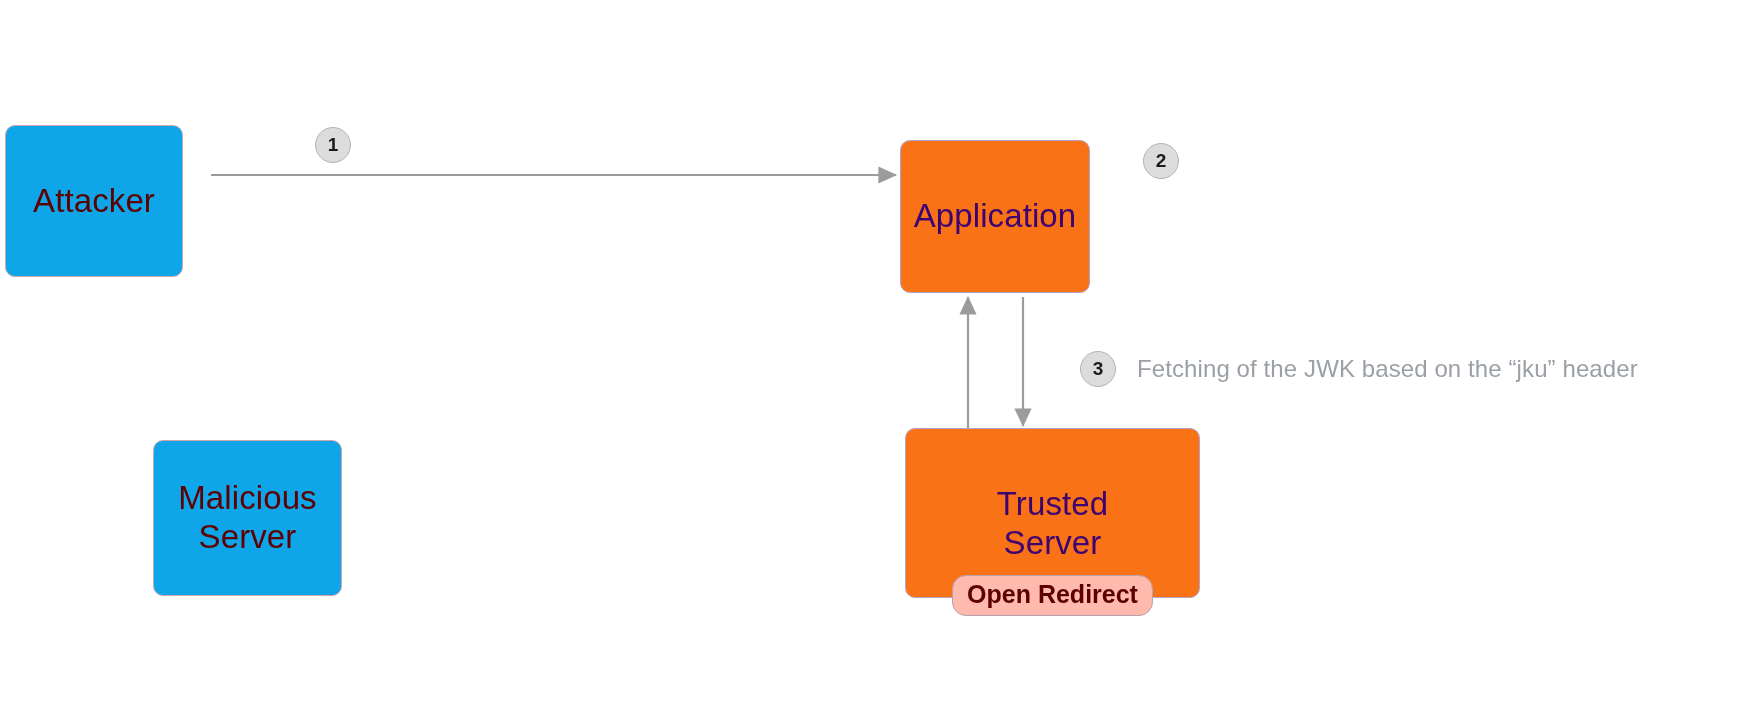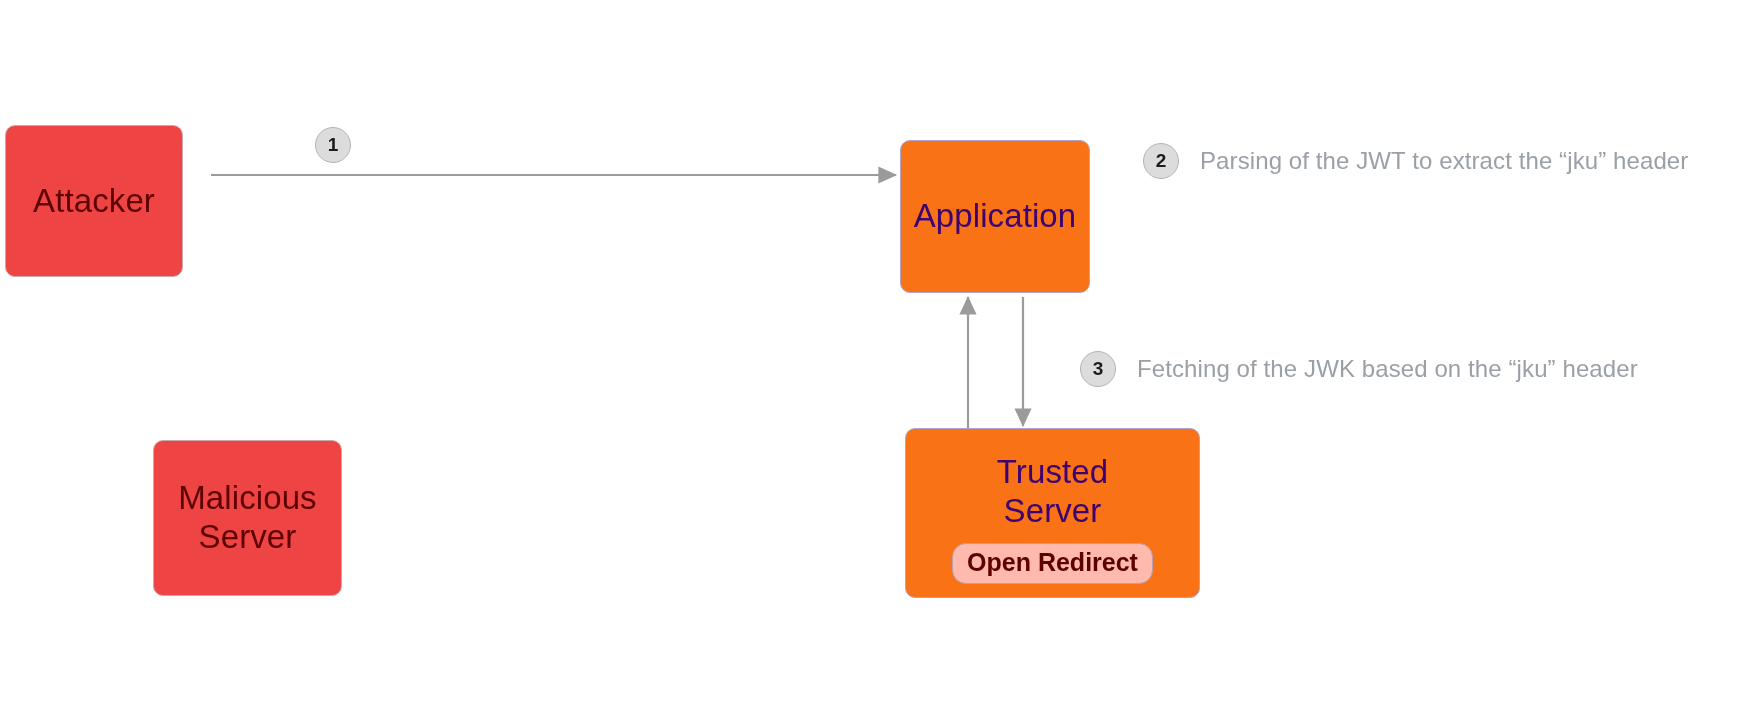--- a/index.html
+++ b/index.html
@@ -26,21 +26,21 @@
     display: flex;
     flex-direction: column;
     align-items: center;
     justify-content: center;
     text-align: center;
     line-height: 1.18;
     white-space: pre-line;
   }
   .node-attacker,
   .node-malicious {
-    background: #ef4444;
+    background: #0ea5e9;
     border: 1px solid #cfa6aa;
     color: #5d0000;
   }
   .node-application,
   .node-trusted {
     background: #f97316;
     border: 1px solid #b3a3cc;
     color: #3d0072;
   }
   .node-label {
@@ -48,21 +48,21 @@
     font-weight: 400;
     letter-spacing: 0.1px;
   }
 
   #node-attacker  { left: 5px;   top: 125px; width: 178px; height: 152px; }
   #node-malicious { left: 153px; top: 440px; width: 189px; height: 156px; }
   #node-application { left: 900px; top: 140px; width: 190px; height: 153px; }
   #node-trusted   { left: 905px; top: 428px; width: 295px; height: 170px;
                     justify-content: flex-start; padding-top: 24px; }
 
-  #node-trusted .node-label { display: block; }
+  #node-trusted .node-label { display: block; margin-top: 32px; }
 
   .badge-open-redirect {
     margin-top: 12px;
     align-self: center;
     background: #ffb9ad;
     border: 1px solid #b9a0ae;
     border-radius: 14px;
     color: #5d0000;
     font-size: 25px;
     font-weight: bold;
@@ -156,21 +156,20 @@
 Server</span>
     <span class="badge-open-redirect">Open Redirect</span>
   </div>
 
   <div id="step-1" class="step">
     <span class="step-circle">1</span>
   </div>
 
   <div id="step-2" class="step">
     <span class="step-circle">2</span>
-    <span class="step-text">Parsing of the JWT to extract the “jku” header</span>
   </div>
 
   <div id="step-3" class="step">
     <span class="step-circle">3</span>
     <span class="step-text">Fetching of the JWK based on the “jku” header</span>
   </div>
 
 </div>
 
 </body></html>

